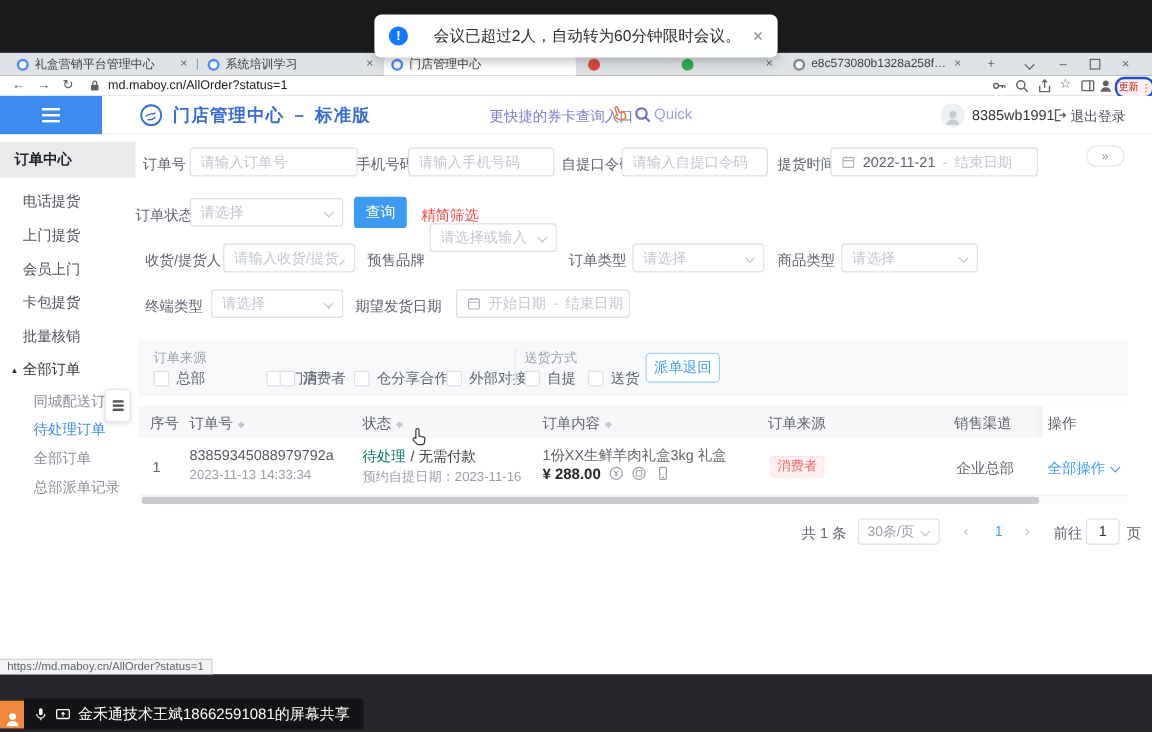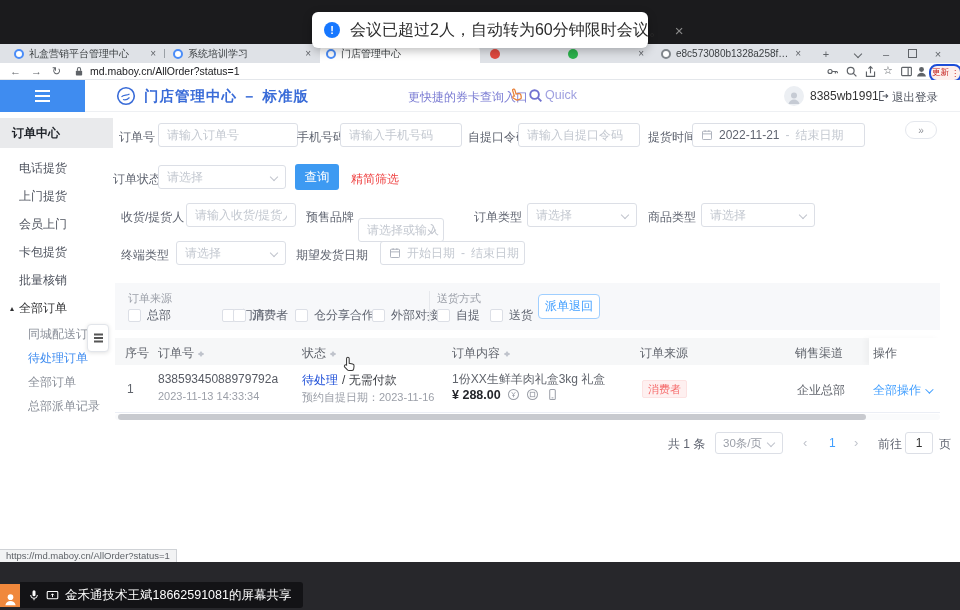--- a/index.html
+++ b/index.html
@@ -87,21 +87,21 @@
   
   .thead{position:absolute;left:2px;top:226px;width:825px;height:27px;background:#f6f7f8;}
   .th{position:absolute;top:7px;font-size:12px;color:#60646c;white-space:nowrap;}
   .sortic{display:inline-block;width:8px;height:11px;position:relative;margin-left:3px;vertical-align:-2px;}
   .sortic:before{content:"";position:absolute;left:1px;top:0;border:3px solid transparent;border-bottom:4px solid #c0c4cc;}
   .sortic:after{content:"";position:absolute;left:1px;bottom:-1px;border:3px solid transparent;border-top:4px solid #c0c4cc;}
   .fixed-col-head{position:absolute;left:754px;top:0;width:71px;height:27px;background:#fff;box-shadow:-4px 0 5px rgba(0,0,0,.03);}
   .trow{position:absolute;left:2px;top:253px;width:825px;height:48px;background:#fff;border-bottom:1px solid #ebeef5;box-sizing:border-box;}
   .td{position:absolute;font-size:12px;color:#60646c;white-space:nowrap;}
   .td-sub{position:absolute;font-size:11px;color:#9b9fa8;white-space:nowrap;}
-  .status-warn{color:#1d4ed8;margin-top:37px;}
+  .status-warn{color:#0f766e;margin-top:37px;}
   .pay-info{color:#3a3d43;margin-left:4px;}
   .price{font-size:12.5px;font-weight:bold;color:#24262b;}
   .price-ic{width:13px;height:13px;color:#9b9fa8;margin-left:3px;vertical-align:-2px;}
   .badge-red{position:absolute;left:527px;top:15px;background:#fef0f0;border:1px solid #fde2e2;color:#f56c6c;
     font-size:11px;line-height:16px;padding:0 5px;border-radius:2px;}
   .action-link{position:absolute;left:758px;top:17px;font-size:12px;color:#409eff;white-space:nowrap;}
   .acaret{display:inline-block;width:5px;height:5px;border-right:1px solid #409eff;border-bottom:1px solid #409eff;transform:rotate(45deg) translateY(-2px);margin-left:4px;}
   .hscroll{position:absolute;left:2px;top:302px;width:825px;height:6px;background:#fafbfc;border-radius:3px;}
   .hthumb{position:absolute;left:3px;top:0;width:748px;height:6px;background:#c8cacf;border-radius:3px;}
   
@@ -111,21 +111,21 @@
   .pg-sel .ph{font-size:11.5px;color:#9b9fa8;}
   .pg-num{color:#409eff;}
   .pg-arrow{color:#c0c4cc;font-size:13px;}
   .pg-input{position:absolute;left:792px;top:320px;width:28px;height:22px;border:1px solid #dcdfe6;border-radius:3px;
     box-sizing:border-box;text-align:center;font-size:12px;color:#333;outline:none;font-family:inherit;}
   
   .toast{position:absolute;left:312px;top:12px;width:336px;height:36px;background:#fff;border-radius:6px;z-index:60;
     box-shadow:0 3px 10px rgba(0,0,0,.25);display:flex;align-items:center;padding:0 12px;box-sizing:border-box;}
   .info-ic{width:16px;height:16px;border-radius:50%;background:#1677ff;color:#fff;font-size:11px;font-weight:bold;
     display:flex;align-items:center;justify-content:center;flex:none;}
-  .toast-text{font-size:16px;color:#2b2b2b;margin:0 10px 0 10px;flex:1;white-space:nowrap;}
+  .toast-text{font-size:13px;color:#2b2b2b;margin:0 10px 0 10px;flex:1;white-space:nowrap;text-align:right;}
   .toast-close{font-size:15px;color:#8c8c8c;flex:none;}
   
   .status-bubble{position:absolute;left:0;top:549px;height:13px;background:#f2f3f4;border:1px solid #cfd2d6;border-left:none;border-bottom:none;
     font-size:9.5px;color:#5f6368;line-height:12px;padding:0 6px;box-sizing:border-box;z-index:5;}
   .meeting-bottom{position:absolute;left:0;top:562px;width:960px;height:48px;background:#27272b;}
   .share-orange{position:absolute;left:0;top:22px;width:20px;height:23px;background:#f0883c;display:flex;align-items:flex-end;justify-content:center;}
   .share-pill{position:absolute;left:20px;top:20px;height:26px;background:#131316;border-radius:0 3px 3px 0;
     display:flex;align-items:center;padding:0 12px 0 8px;gap:6px;}
   .share-text{font-size:12.5px;color:#fff;white-space:nowrap;}
   .cursor{position:absolute;left:343px;top:356px;z-index:70;}
@@ -317,21 +317,21 @@
       <div class="selbox" style="left:45px;top:53px;width:128px;">
         <span class="ph">请选择</span>
         <span class="scaret"></span>
       </div>
       <button class="btn-primary" style="left:182px;top:52px;width:44px;height:26px;">查询</button>
       <span class="link-blue" style="left:238px;top:59px;">精简筛选</span>
 
       <span class="lbl" style="left:8px;top:97px;">收货/提货人</span>
       <input class="inp" style="left: 73px; top: 91px; width: 110px;" placeholder="请输入收货/提货人">
       <span class="lbl" style="left:193px;top:97px;">预售品牌</span>
-      <div class="selbox" style="left:245px;top:106px;width:86px;text-align:right;">
+      <div class="selbox" style="left:245px;top:74px;width:106px;text-align:right;">
         <span class="ph">请选择或输入</span>
         <span class="scaret"></span>
       </div>
       <span class="lbl" style="left:361px;top:97px;">订单类型</span>
       <div class="selbox" style="left:414px;top:91px;width:110px;">
         <span class="ph">请选择</span>
         <span class="scaret"></span>
       </div>
       <span class="lbl" style="left:535px;top:97px;">商品类型</span>
       <div class="selbox" style="left:588px;top:91px;width:114px;">

